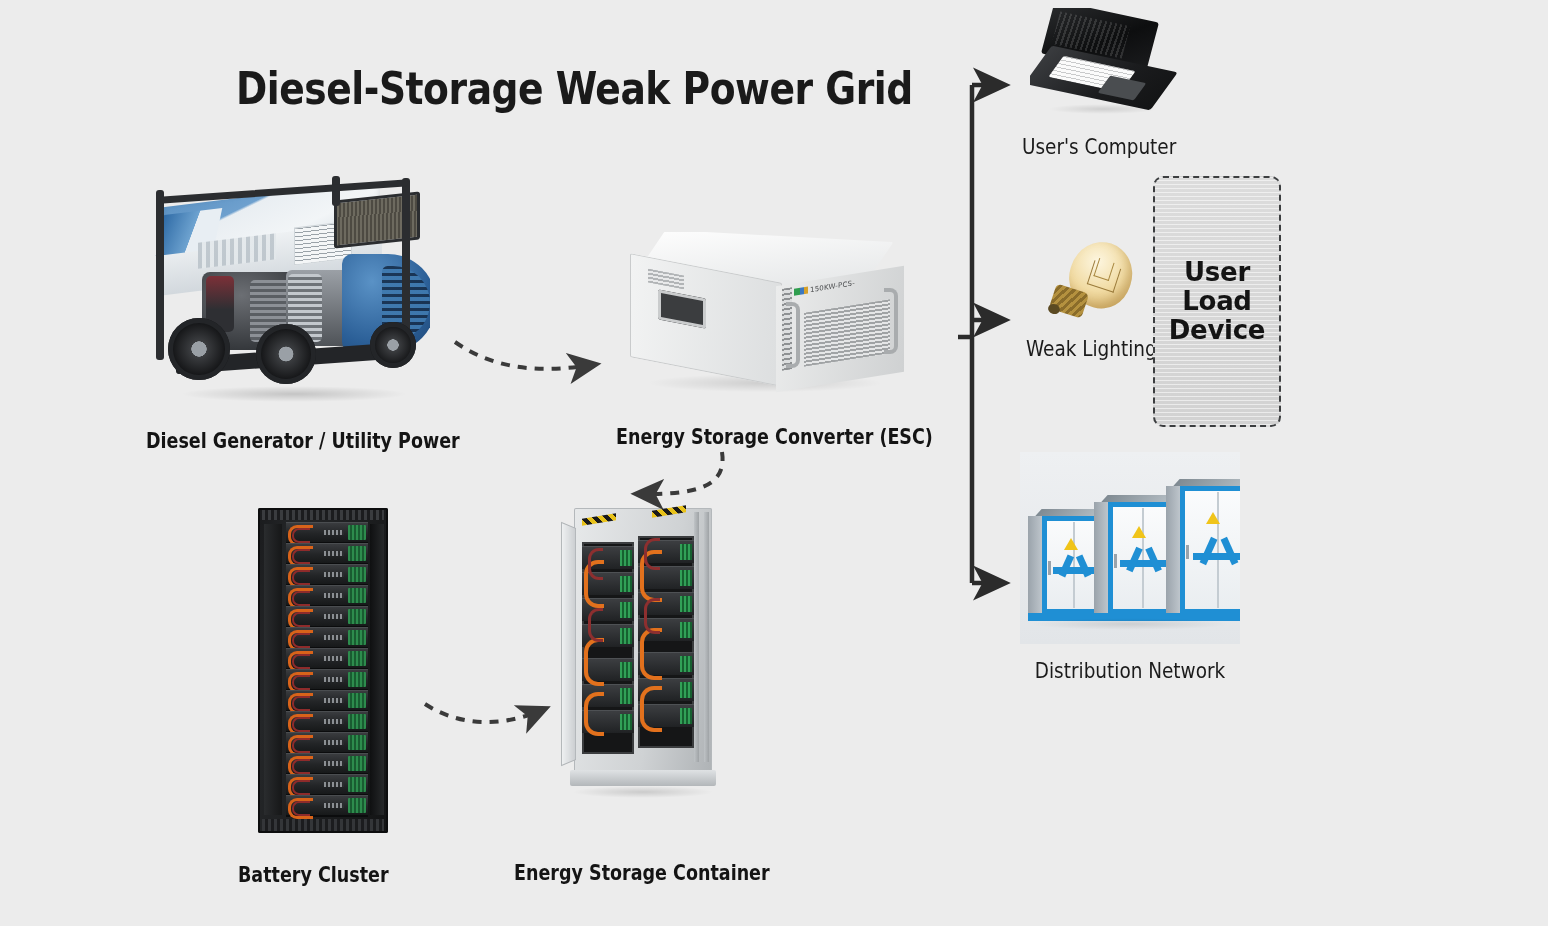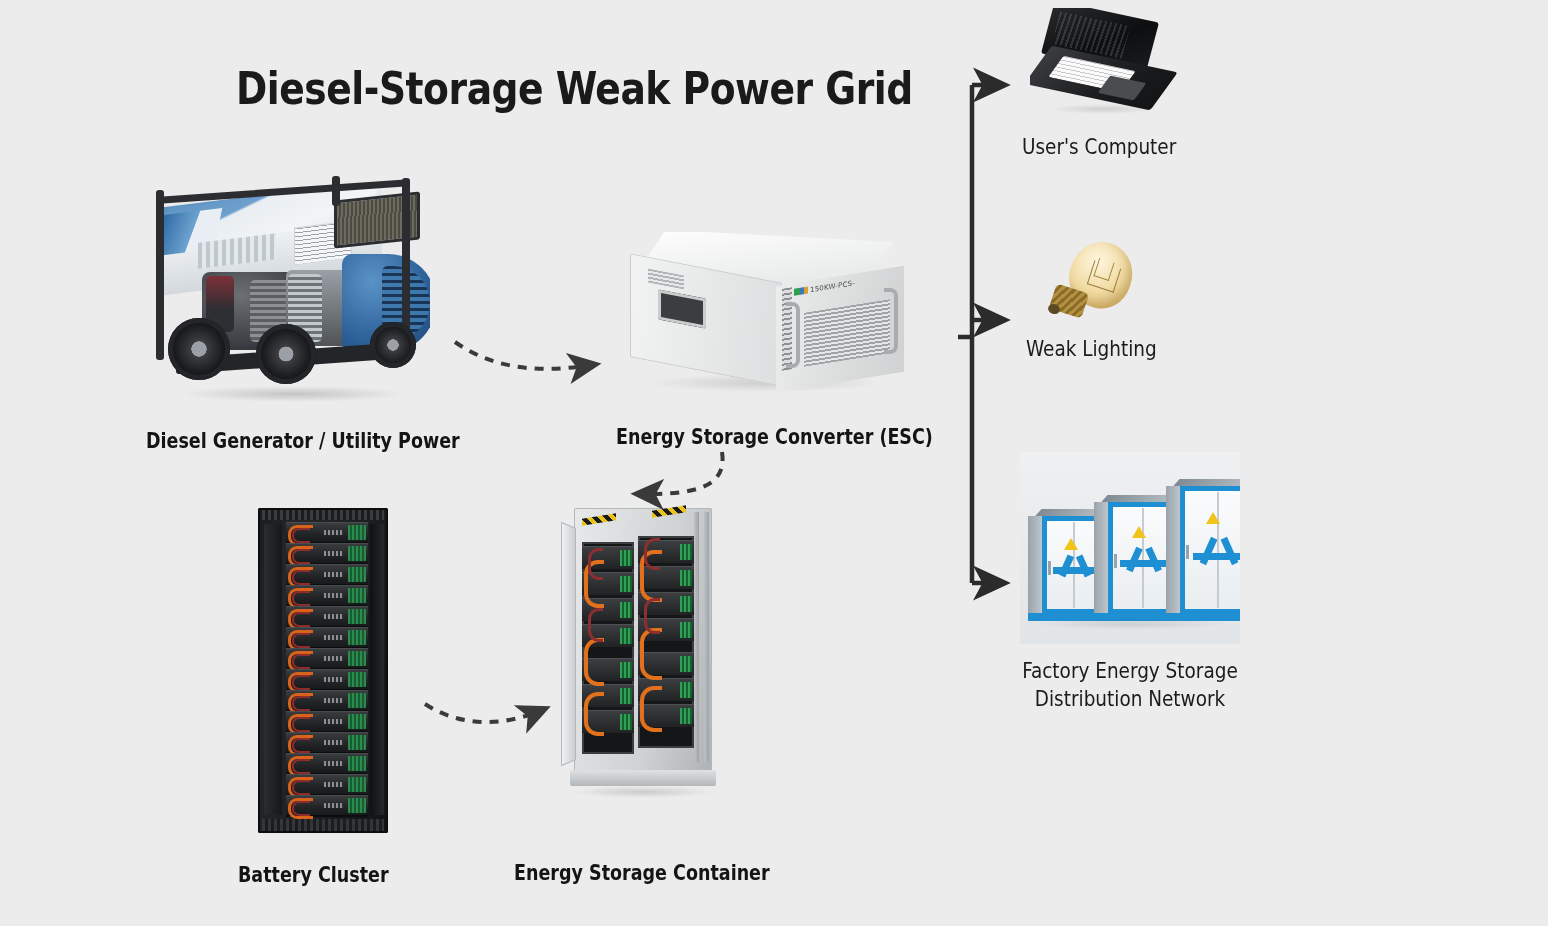--- a/index.html
+++ b/index.html
@@ -598,20 +598,27 @@
 
   <div class="photo bulb">
     <div class="glass"></div>
     <div class="fil"></div>
     <div class="fil2"></div>
     <div class="base"></div>
     <div class="tip"></div>
   </div>
   <div class="abs cap-light" style="left:1026px;top:336px;">Weak Lighting</div>
 
+  <div class="abs loadbox">
+    <div class="txt">
+      <div>User</div>
+      <div>Load</div>
+      <div>Device</div>
+    </div>
+  </div>
 
   <div class="photo cabs">
     <div class="bg"></div>
     <div class="cab" style="left:8px;top:64px;width:76px;height:98px;">
       <div class="top"></div>
       <div class="side"></div>
       <div class="face">
         <div class="split"></div>
         <div class="vee"></div>
         <div class="vee2"></div>
@@ -643,21 +650,20 @@
         <div class="vee2"></div>
         <div class="vee3"></div>
         <div class="tri" style="left:26px;top:26px;"></div>
         <div class="handle" style="left:6px;top:46%;"></div>
       </div>
       <div class="foot"></div>
     </div>
     <div class="shadow"></div>
   </div>
   <div class="abs cap-light" style="left:1018px;top:658px;width:224px;">
-    <div>Factory Energy Storage</div>
     <div>Distribution Network</div>
   </div>
 
   <svg class="svg-layer" width="1548" height="926" viewBox="0 0 1548 926">
     <defs>
       <marker id="solidArrow" markerWidth="9" markerHeight="9" refX="6" refY="4.5" orient="auto" markerUnits="strokeWidth">
         <path d="M0,0.6 L8.4,4.5 L0,8.4 L2.1,4.5 Z" fill="#2b2b2b"></path>
       </marker>
       <marker id="dashArrow" markerWidth="9" markerHeight="9" refX="6" refY="4.5" orient="auto" markerUnits="strokeWidth">
         <path d="M0,0.6 L8.4,4.5 L0,8.4 L2.1,4.5 Z" fill="#3a3a3a"></path>

